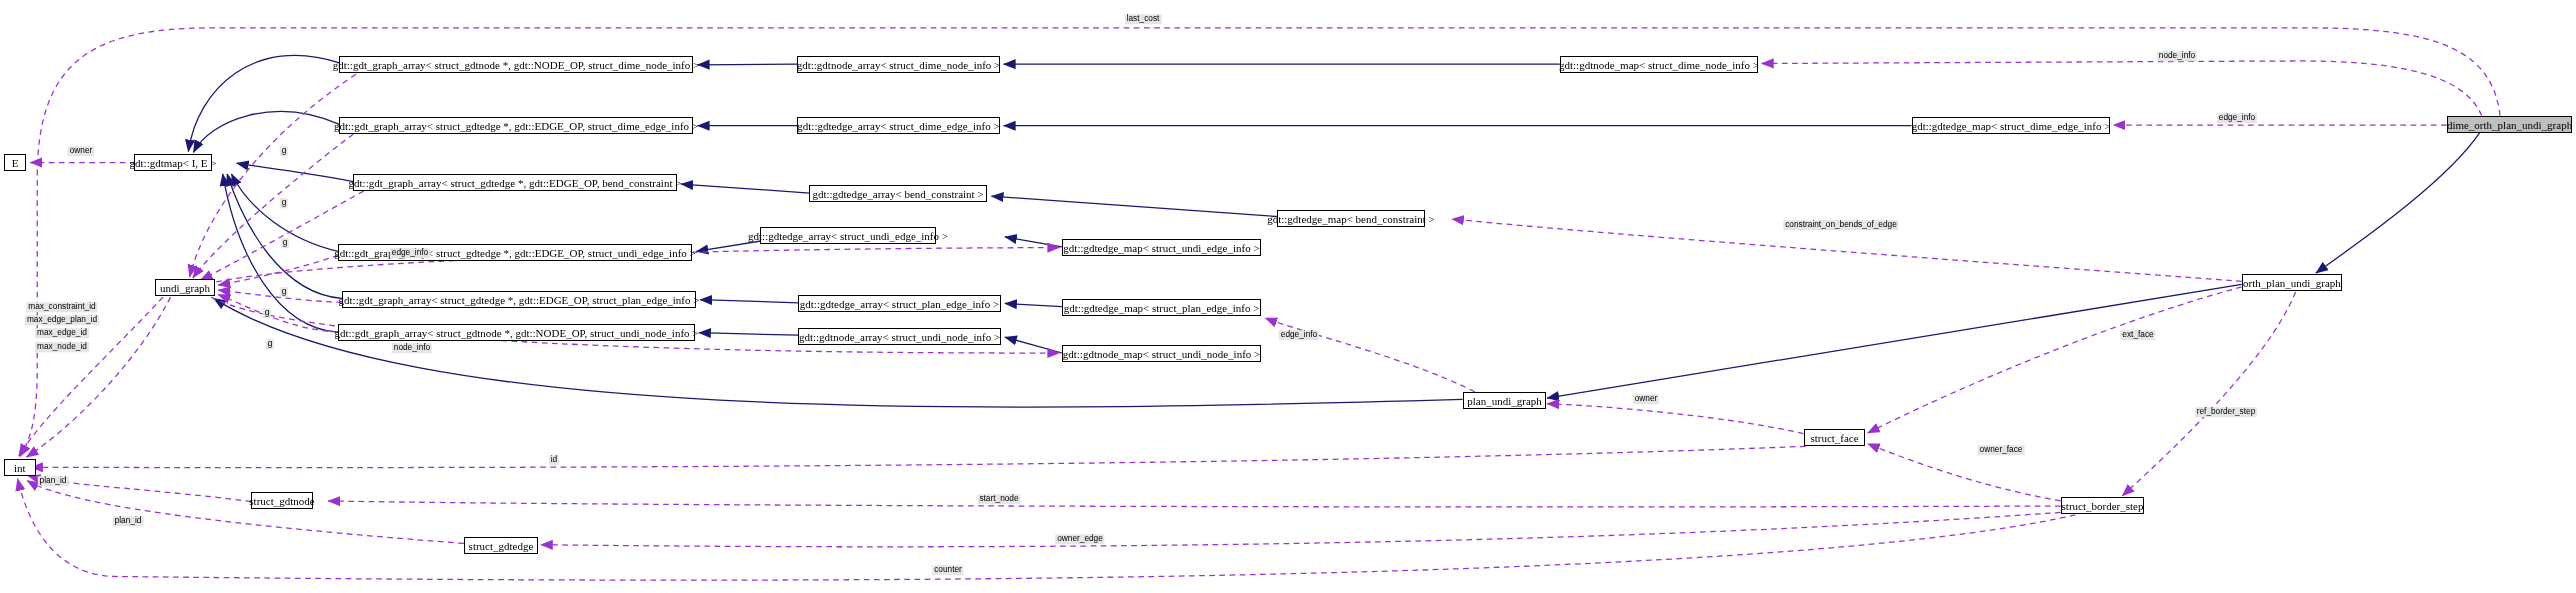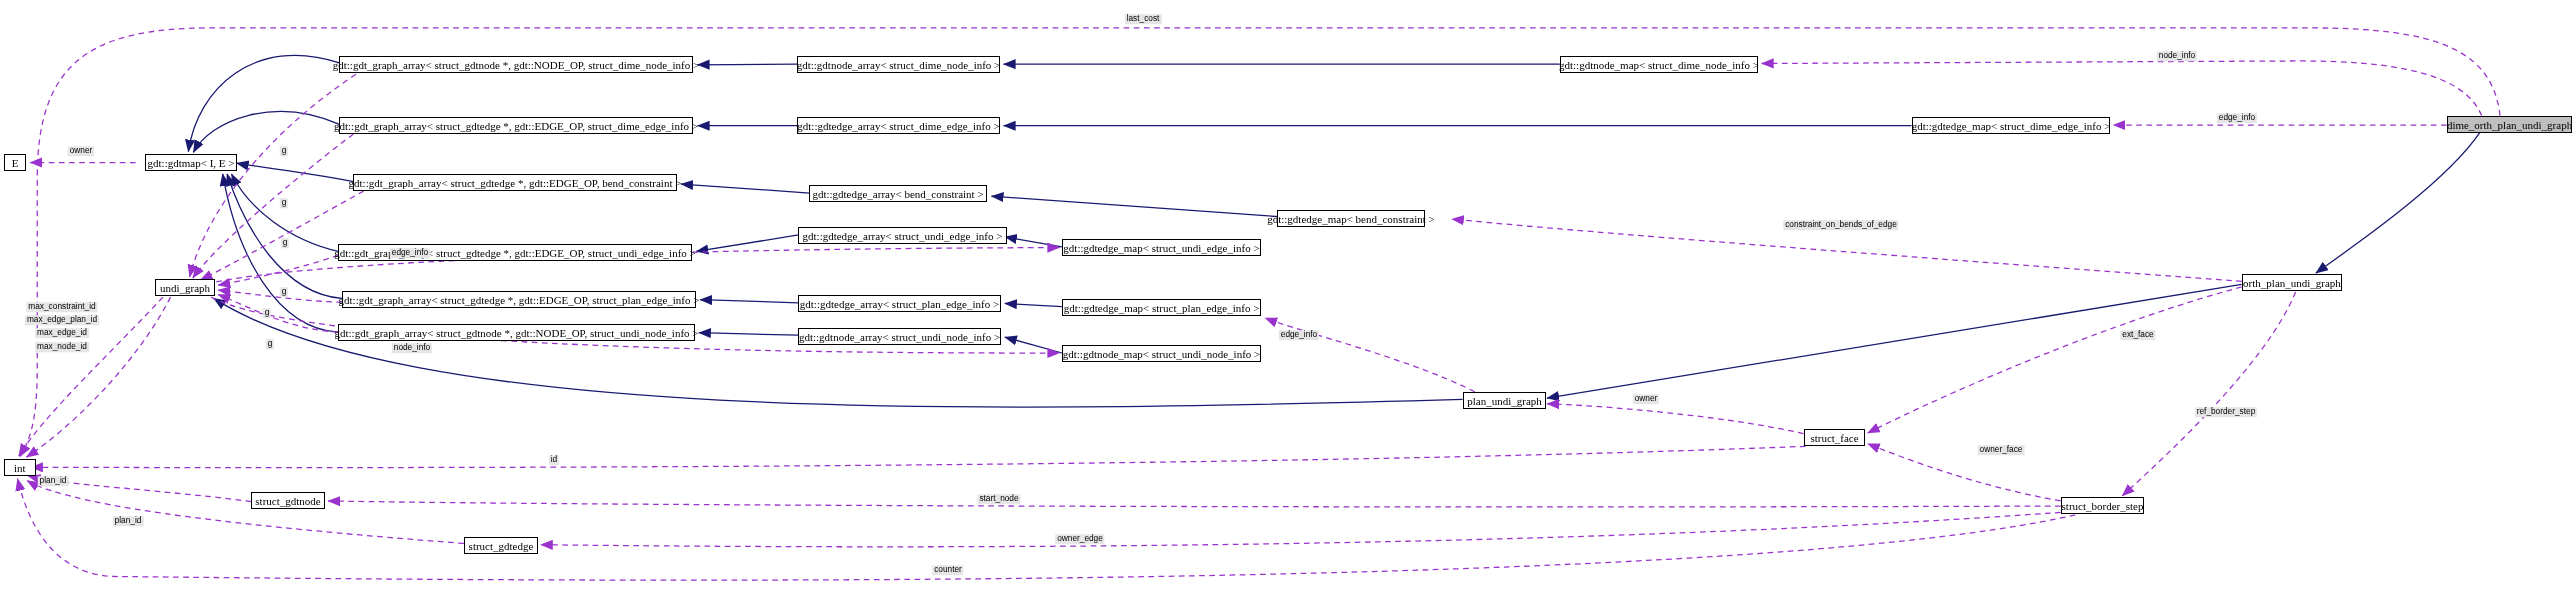--- a/index.html
+++ b/index.html
@@ -78,51 +78,51 @@
       <path class="dashE" marker-end="url(#mp)" d="M560,117 C420,210 325,330 298,436"></path>
       <path class="dashE" marker-end="url(#mp)" d="M556,211 C450,292 338,388 303,438"></path>
       <path class="dashE" marker-end="url(#mp)" d="M572,301 C480,352 362,418 315,441"></path>
       <path class="dashE" marker-end="url(#mp)" d="M532,402 C470,424 392,440 343,449"></path>
       <path class="dashE" marker-end="url(#mp)" d="M538,476 C468,474 392,462 343,457"></path>
       <path class="dashE" marker-end="url(#mp)" d="M532,523 C452,519 390,482 343,464"></path>
     </g>
   </svg>
 
   <div class="node" style="left:4.4px;top:154px;width:21.6px">E</div>
-  <div class="node" style="left:145px;top:154px;width:92px">gdt::gdtmap&lt; I, E &gt;</div>
+  <div class="node" style="left:134px;top:154px;width:78px">gdt::gdtmap&lt; I, E &gt;</div>
   <div class="node" style="left:155px;top:279px;width:60px">undi_graph</div>
   <div class="node" style="left:3.8px;top:459px;width:32px">int</div>
 
   <div class="node" style="left:339px;top:56px;width:354px">gdt::gdt_graph_array&lt; struct_gdtnode *, gdt::NODE_OP, struct_dime_node_info &gt;</div>
   <div class="node" style="left:339px;top:117px;width:354px">gdt::gdt_graph_array&lt; struct_gdtedge *, gdt::EDGE_OP, struct_dime_edge_info &gt;</div>
   <div class="node" style="left:353px;top:174px;width:324px">gdt::gdt_graph_array&lt; struct_gdtedge *, gdt::EDGE_OP, bend_constraint &gt;</div>
   <div class="node" style="left:338px;top:244px;width:354px">gdt::gdt_graph_array&lt; struct_gdtedge *, gdt::EDGE_OP, struct_undi_edge_info &gt;</div>
   <div class="node" style="left:342px;top:291px;width:354px">gdt::gdt_graph_array&lt; struct_gdtedge *, gdt::EDGE_OP, struct_plan_edge_info &gt;</div>
   <div class="node" style="left:338px;top:324px;width:357px">gdt::gdt_graph_array&lt; struct_gdtnode *, gdt::NODE_OP, struct_undi_node_info &gt;</div>
 
   <div class="node" style="left:797px;top:56px;width:203px">gdt::gdtnode_array&lt; struct_dime_node_info &gt;</div>
   <div class="node" style="left:797px;top:117px;width:203px">gdt::gdtedge_array&lt; struct_dime_edge_info &gt;</div>
   <div class="node" style="left:809px;top:185px;width:178px">gdt::gdtedge_array&lt; bend_constraint &gt;</div>
-  <div class="node" style="left:798px;top:227px;width:209px">gdt::gdtedge_array&lt; struct_undi_edge_info &gt;</div>
+  <div class="node" style="left:760px;top:227px;width:176px">gdt::gdtedge_array&lt; struct_undi_edge_info &gt;</div>
   <div class="node" style="left:798px;top:295px;width:203px">gdt::gdtedge_array&lt; struct_plan_edge_info &gt;</div>
   <div class="node" style="left:798px;top:328px;width:203px">gdt::gdtnode_array&lt; struct_undi_node_info &gt;</div>
 
   <div class="node" style="left:1560px;top:56px;width:198px">gdt::gdtnode_map&lt; struct_dime_node_info &gt;</div>
   <div class="node" style="left:1912px;top:117px;width:198px">gdt::gdtedge_map&lt; struct_dime_edge_info &gt;</div>
   <div class="node" style="left:1277px;top:210px;width:148px">gdt::gdtedge_map&lt; bend_constraint &gt;</div>
   <div class="node" style="left:1062px;top:239px;width:199px">gdt::gdtedge_map&lt; struct_undi_edge_info &gt;</div>
   <div class="node" style="left:1062px;top:299px;width:199px">gdt::gdtedge_map&lt; struct_plan_edge_info &gt;</div>
   <div class="node" style="left:1062px;top:345px;width:199px">gdt::gdtnode_map&lt; struct_undi_node_info &gt;</div>
 
   <div class="node" style="left:1463px;top:392px;width:83px">plan_undi_graph</div>
   <div class="node" style="left:2242px;top:274px;width:100px">orth_plan_undi_graph</div>
   <div class="node main" style="left:2447px;top:116px;width:125px">dime_orth_plan_undi_graph</div>
   <div class="node" style="left:1804px;top:429px;width:61px">struct_face</div>
   <div class="node" style="left:2061px;top:497px;width:83px">struct_border_step</div>
-  <div class="node" style="left:251px;top:492px;width:74px">struct_gdtnode</div>
+  <div class="node" style="left:251px;top:492px;width:62px">struct_gdtnode</div>
   <div class="node" style="left:464px;top:537px;width:74px">struct_gdtedge</div>
 
   <div class="elabel" style="left:81px;top:151px">owner</div>
   <div class="elabel" style="left:1143px;top:19px">last_cost</div>
   <div class="elabel" style="left:2177px;top:56px">node_info</div>
   <div class="elabel" style="left:2237px;top:118px">edge_info</div>
   <div class="elabel" style="left:1841px;top:225px">constraint_on_bends_of_edge</div>
   <div class="elabel" style="left:2138px;top:335px">ext_face</div>
   <div class="elabel" style="left:2226px;top:412px">ref_border_step</div>
   <div class="elabel" style="left:1646px;top:399px">owner</div>

